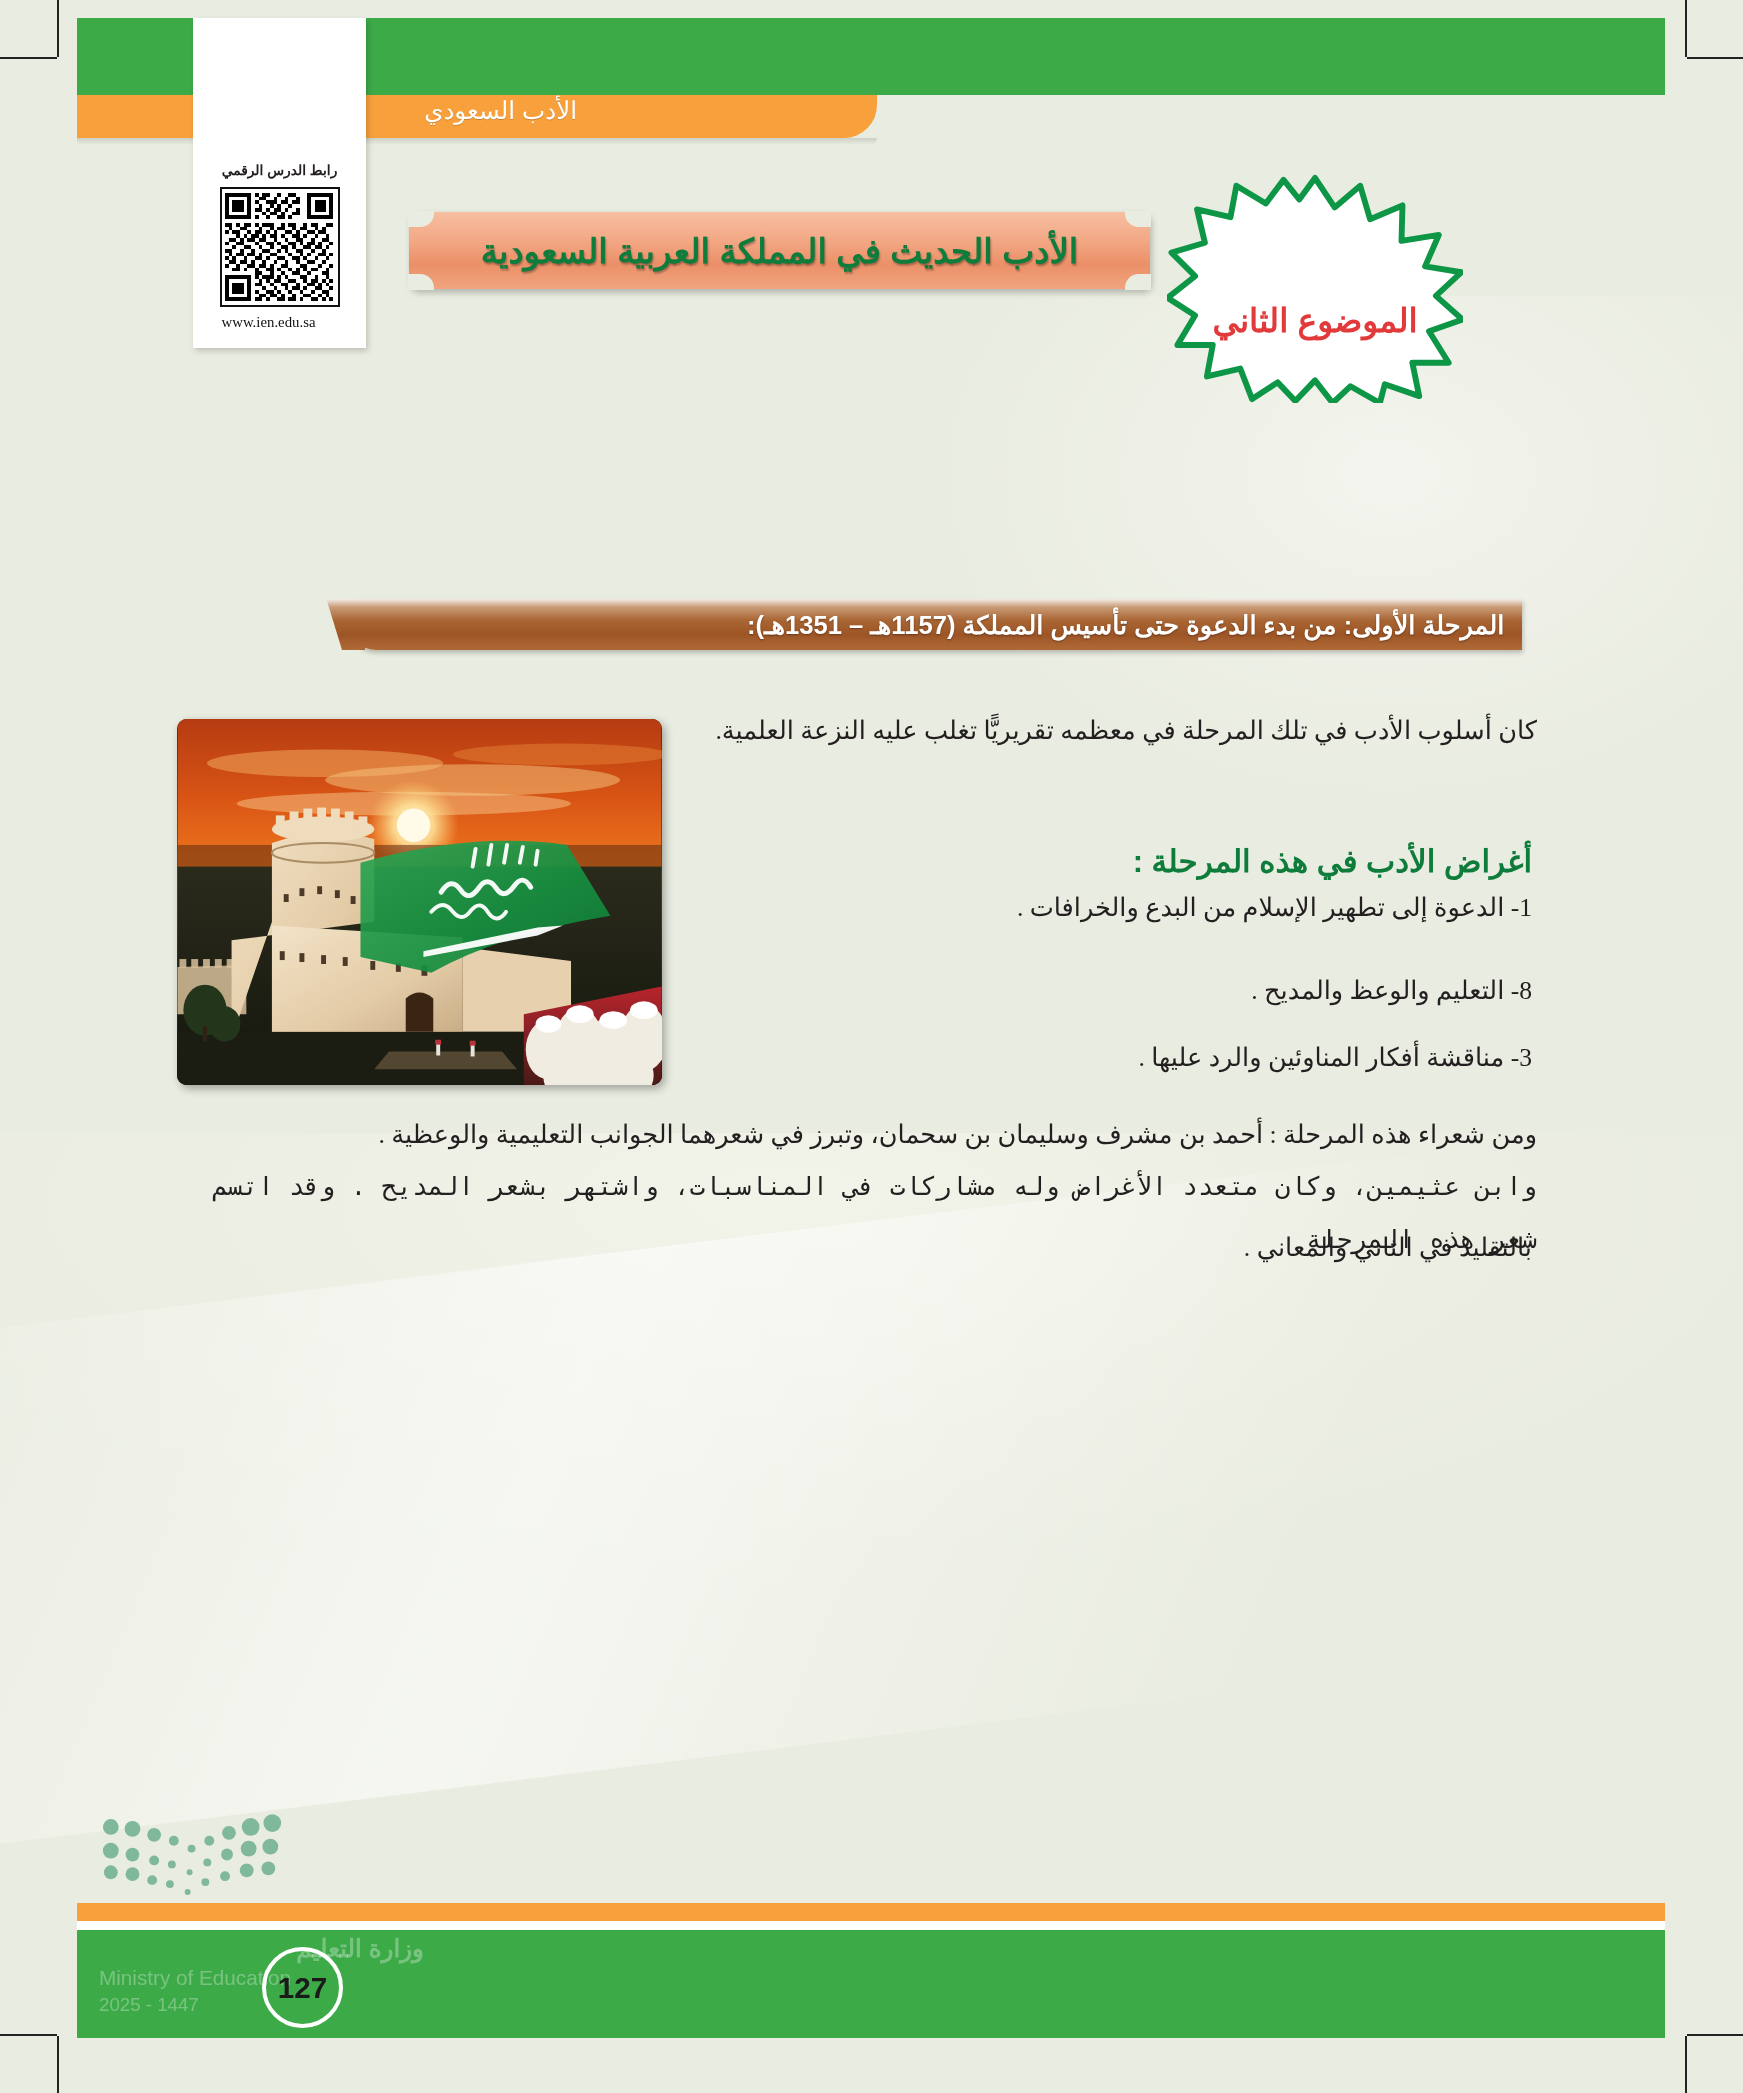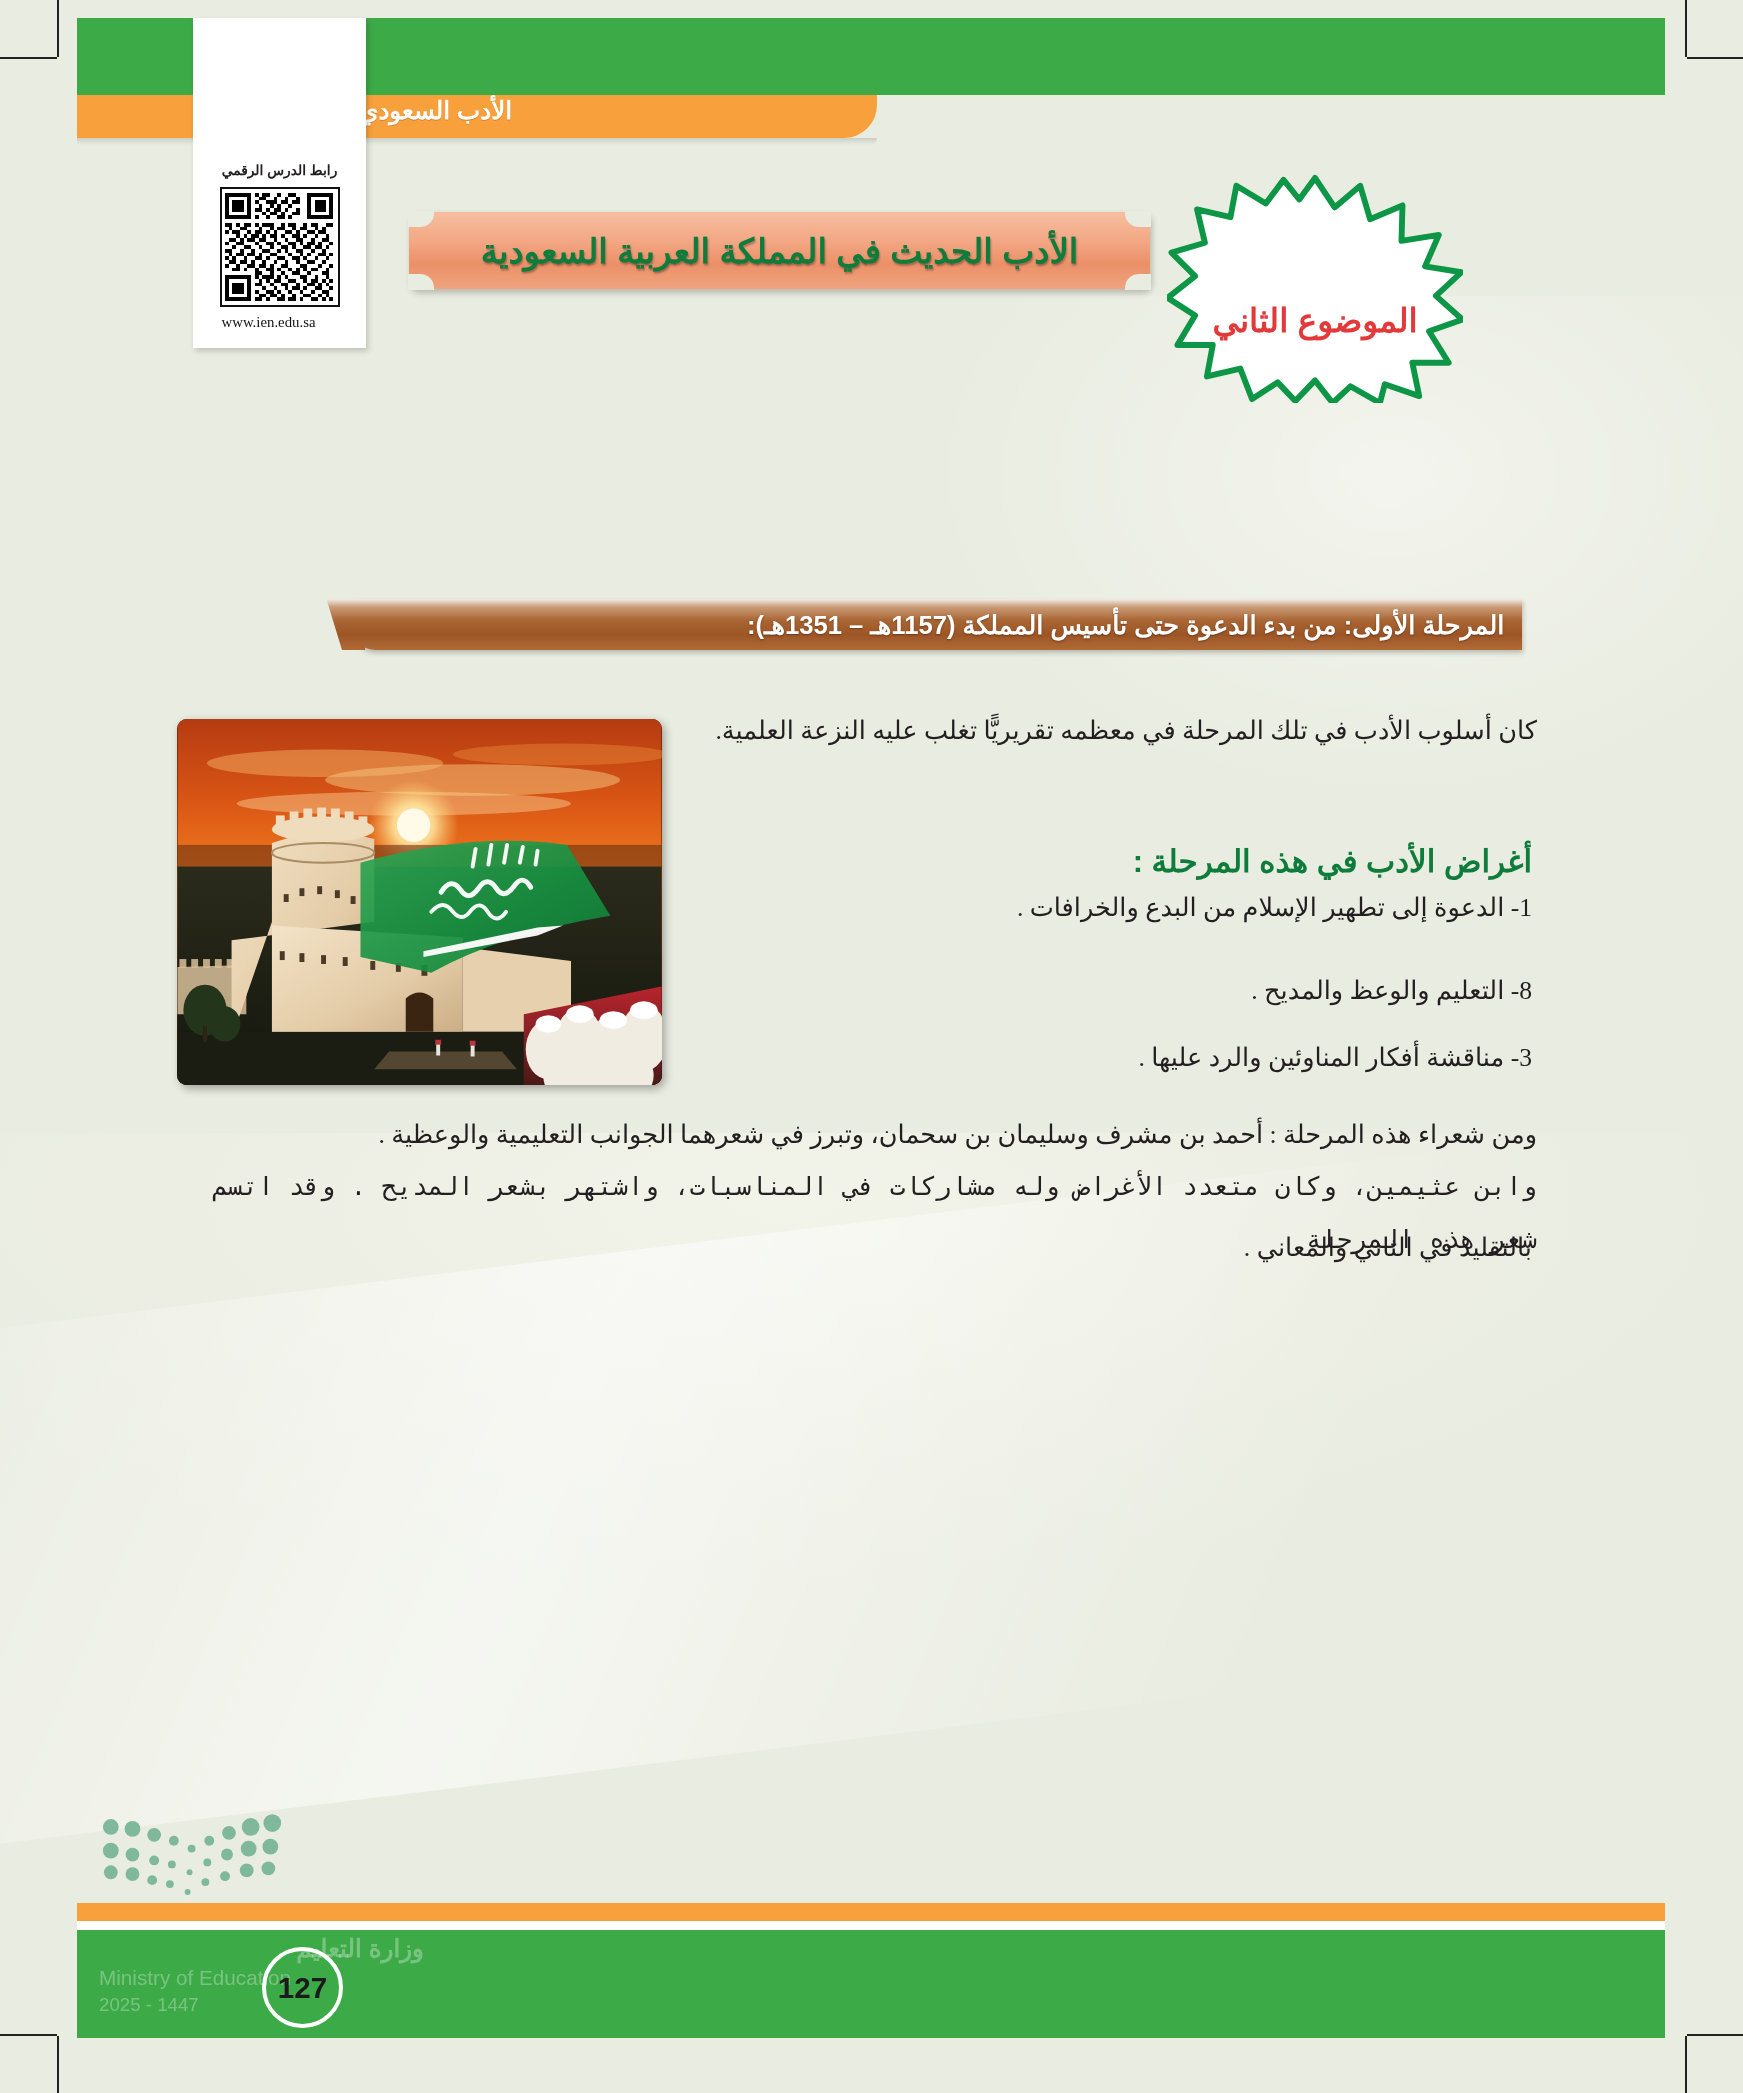--- a/index.html
+++ b/index.html
@@ -42,22 +42,22 @@
   .header-green{
     position:absolute;left:77px;top:17.7px;width:1588px;height:77px;
     background:#3daa48;
   }
   .header-orange{
     position:absolute;left:77px;top:95px;width:800px;height:43px;
     background:#f8a13c;
     border-bottom-right-radius:33px;
   }
   .header-orange-label{
-    position:absolute;right:1232px;top:96px;
-    color:#ffffff;font-size:24.6px;font-weight:bold;
+    position:absolute;right:1167px;top:96px;
+    color:#ffffff;font-size:24.6px;font-weight:normal;
     letter-spacing:0px;direction:rtl;
     text-shadow:0 1px 0 rgba(0,0,0,.18);
   }
   .header-shadow{
     position:absolute;left:77px;top:138px;width:800px;height:6.9px;
     background:linear-gradient(180deg, rgba(0,0,0,.12), rgba(0,0,0,0));
     border-bottom-right-radius:19.7px;
   }
 
   

